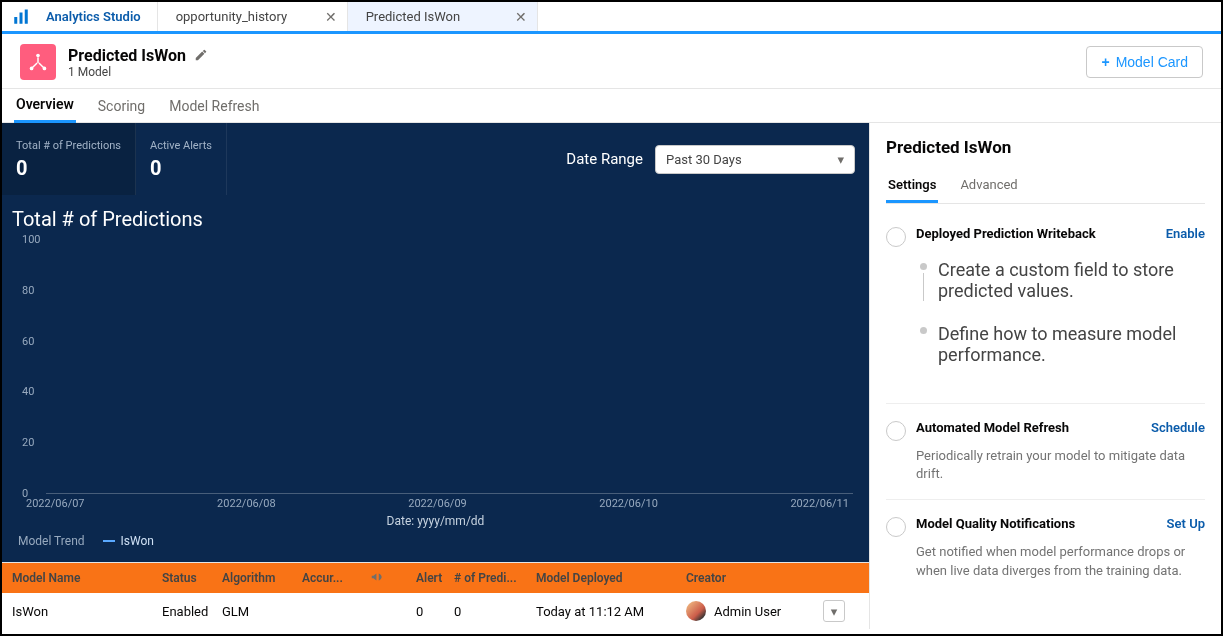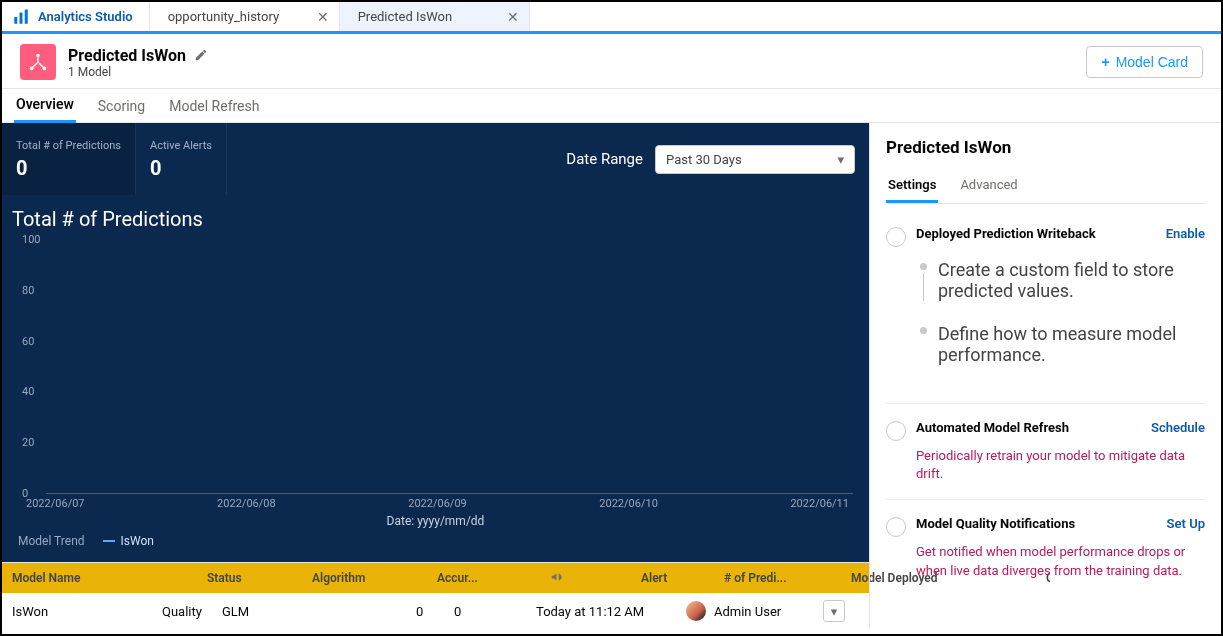--- a/index.html
+++ b/index.html
@@ -19,21 +19,21 @@
       display: flex;
       height: 32px;
       border-bottom: 3px solid #1b96ff;
       background: #fff;
     }
     .app-tab {
       display: flex;
       align-items: center;
       padding: 0 16px 0 10px;
       border-right: 1px solid #e5e5e5;
-      gap: 8px;
+      gap: 16px;
       color: #0b5cab;
       font-weight: 600;
     }
     .app-tab svg { fill: #0176d3; }
     .doc-tab {
       display: flex;
       align-items: center;
       padding: 0 10px 0 18px;
       border-right: 1px solid #e5e5e5;
       color: #444;
@@ -221,26 +221,25 @@
     .table {
       border-top: 1px solid #e5e5e5;
     }
     .thead, .trow {
       display: grid;
       grid-template-columns: 150px 60px 80px 68px 46px 38px 82px 150px 1fr 36px;
       align-items: center;
       padding: 0 10px;
     }
     .thead {
-      background: #eab308;
+      background: #f97316;
       height: 30px;
       font-size: 12px;
       color: #444;
       font-weight: 600;
-      gap: 45px;
     }
     .thead .th, .trow .td {
       white-space: nowrap;
       overflow: hidden;
       text-overflow: ellipsis;
       padding-right: 4px;
     }
     .trow {
       height: 36px;
       font-size: 13px;
@@ -288,21 +287,21 @@
       margin-top: 1px;
     }
     .setting-title-row {
       flex: 1; display: flex; justify-content: space-between; align-items: flex-start; gap: 10px;
     }
     .setting-title { font-weight: 700; font-size: 13px; }
     .setting-action { color: #0b5cab; font-weight: 600; font-size: 13px; cursor:pointer;}
     .setting-desc {
       margin-left: 30px;
       font-size: 13px;
-      color: #be185d;
+      color: #737373;
       margin-top: 6px;
       line-height: 1.4;
     }
     .wb-steps {
       margin-left: 30px;
       margin-top: 12px;
     }
     .wb-step {
       position: relative;
       padding-left: 22px;
@@ -447,21 +446,21 @@
             </svg>
         </div>
         <div class="th">Alert</div>
         <div class="th"># of Predi...</div>
         <div class="th">Model Deployed</div>
         <div class="th">Creator</div>
         <div class="th"></div>
       </div>
       <div class="trow">
         <div class="td">IsWon</div>
-        <div class="td">Quality</div>
+        <div class="td">Enabled</div>
         <div class="td">GLM</div>
         <div class="td"></div>
         <div class="td"></div>
         <div class="td">0</div>
         <div class="td">0</div>
         <div class="td">Today at 11:12 AM</div>
         <div class="td creator-cell">
           <span class="avatar"></span>
           <span>Admin User</span>
         </div>

